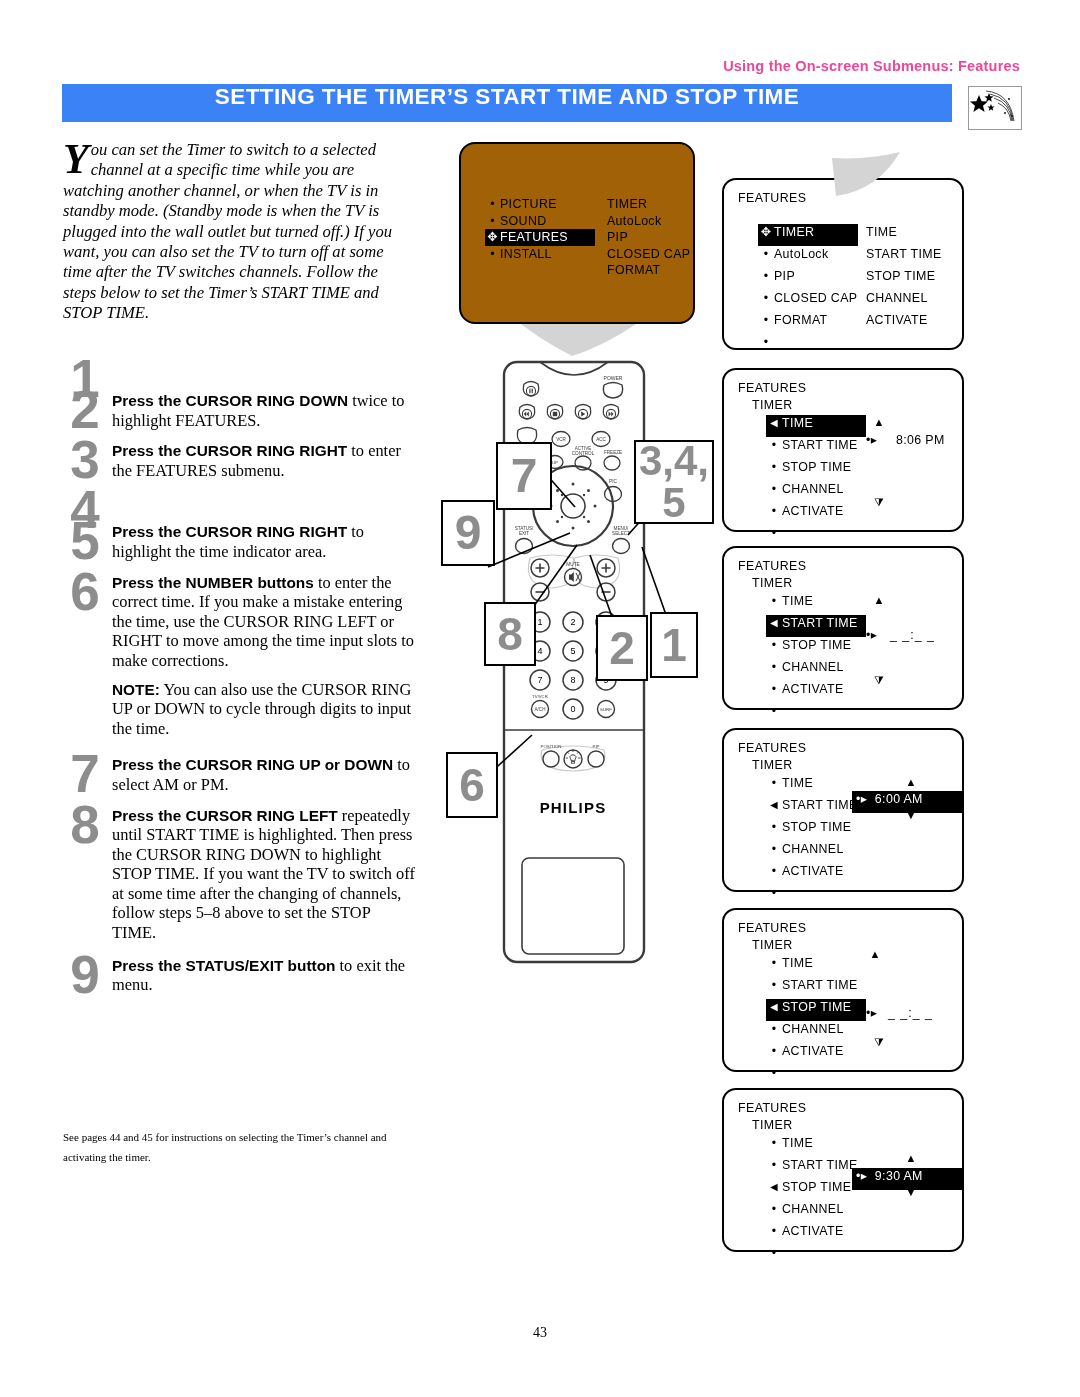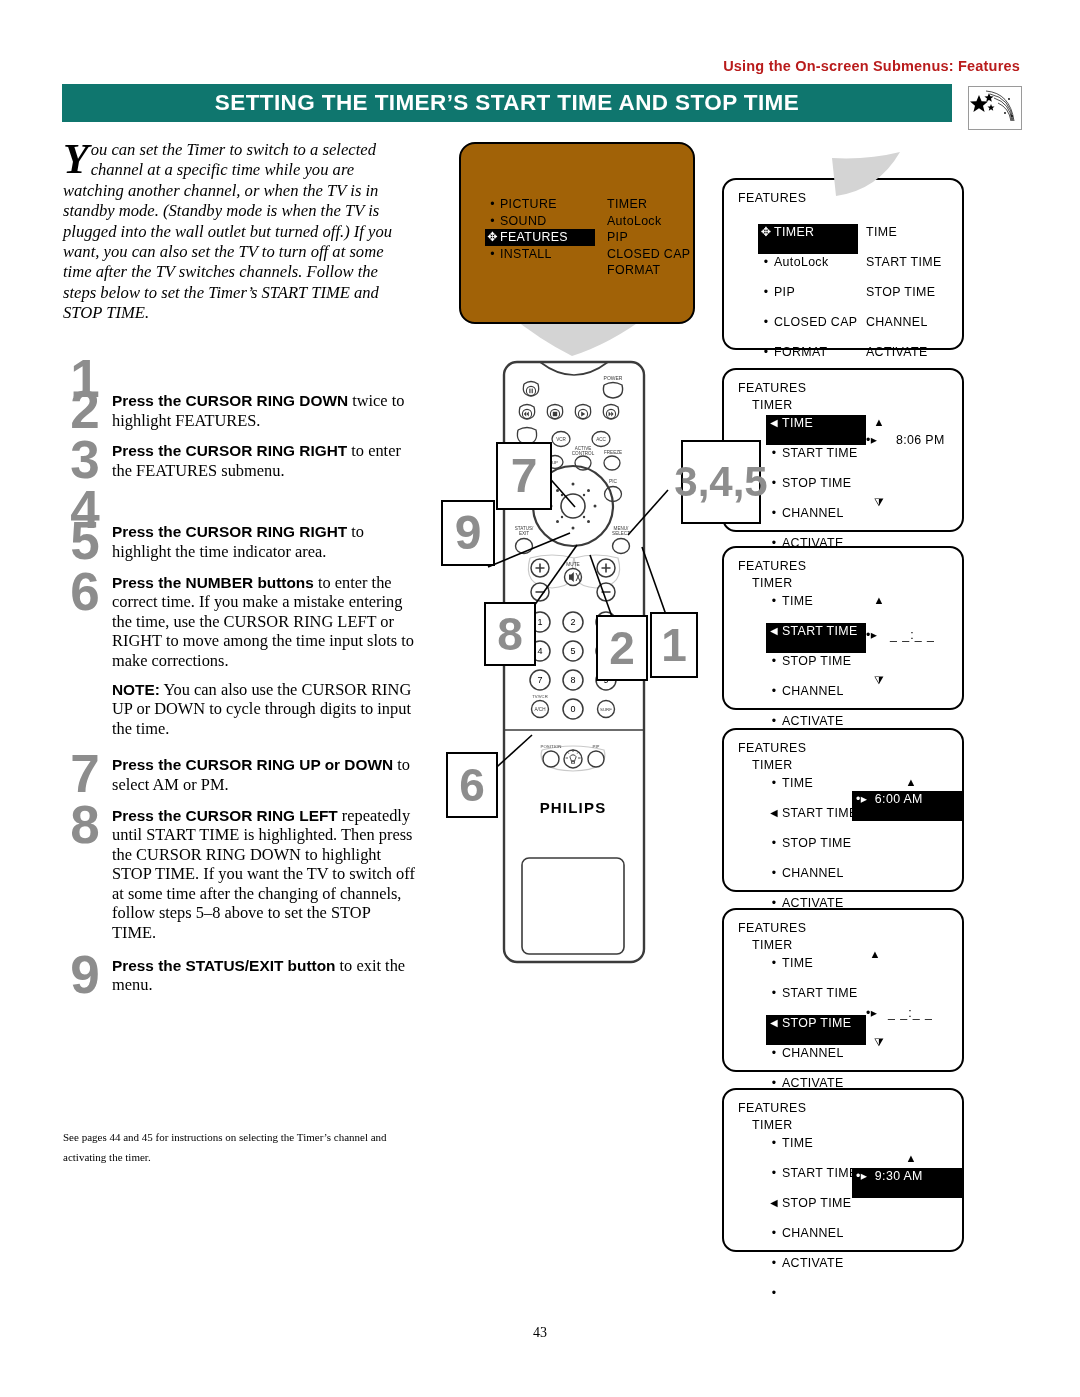--- a/index.html
+++ b/index.html
@@ -7,27 +7,27 @@
     width:1080px;height:1397px;background:#fff;
     font-family:"Liberation Serif",serif;color:#000;
     position:relative;overflow:hidden;
   }
   .page{position:absolute;inset:0;}
 
   
   .runhead{
     position:absolute;left:0;top:58px;width:1020px;text-align:right;
     font-family:"Liberation Sans",sans-serif;font-weight:bold;
-    font-size:14.5px;letter-spacing:.2px;color:#b91c1c;
+    font-size:14.5px;letter-spacing:.2px;color:#ec4899;
   }
 
   
   .banner{
     position:absolute;left:62px;top:84px;width:890px;height:38px;
-    background:#0f766e;color:#fff;display:flex;align-items:center;justify-content:center;
+    background:#3b82f6;color:#fff;display:flex;align-items:flex-start;justify-content:center;
   }
   .banner .ttl{
     font-family:"Liberation Sans",sans-serif;font-weight:bold;
     font-size:22.5px;letter-spacing:.4px;white-space:nowrap;
   }
   .badge{
     position:absolute;left:968px;top:86px;width:52px;height:42px;
     border:1px solid #9a9a9a;background:#fff;
   }
 
@@ -86,21 +86,21 @@
   .panel .p-ttl{
     position:absolute;left:14px;top:11px;
     font-family:"Liberation Sans",sans-serif;font-size:12.4px;letter-spacing:.4px;
   }
   .panel .p-sub{
     position:absolute;left:28px;top:28px;
     font-family:"Liberation Sans",sans-serif;font-size:12.4px;letter-spacing:.4px;
   }
   .plist{position:absolute;}
   .pvals{position:absolute;}
-  .prow{height:30px;line-height:16.5px;white-space:nowrap;font-family:"Liberation Sans",sans-serif;font-size:12.4px;letter-spacing:.35px;}
+  .prow{height:22px;line-height:16.5px;white-space:nowrap;font-family:"Liberation Sans",sans-serif;font-size:12.4px;letter-spacing:.35px;}
   .prow .bul{display:inline-block;width:16px;text-align:center;}
   .hlbox{background:#000;color:#fff;}
   .arrU,.arrD{
     position:absolute;font-family:"Liberation Sans",sans-serif;font-size:11px;
     text-align:center;width:14px;
   }
 
   
   .remote{position:absolute;left:500px;top:358px;width:148px;height:608px;z-index:2;}
   .callout{
@@ -454,21 +454,21 @@
       <path d="M238 135 L198 180"></path>
       <path d="M58 212 L140 178"></path>
       <path d="M92 268 L147 190"></path>
       <path d="M192 290 L160 200"></path>
       <path d="M246 288 L212 192"></path>
       <path d="M58 420 L102 380"></path>
     </g>
   </svg>
 
   <div class="callout" style="left:496px;top:442px;width:52px;height:64px;font-size:48px;">7</div>
-  <div class="callout" style="left:634px;top:440px;width:76px;height:80px;flex-direction:row;font-size:42px;margin-left:47px;">
+  <div class="callout" style="left:634px;top:440px;width:76px;height:80px;flex-direction:column;font-size:42px;">
     <span>3,4,</span>
     <span>5</span>
   </div>
   <div class="callout" style="left:441px;top:500px;width:50px;height:62px;font-size:48px;">9</div>
   <div class="callout" style="left:484px;top:602px;width:48px;height:60px;font-size:46px;">8</div>
   <div class="callout" style="left:596px;top:615px;width:48px;height:62px;font-size:46px;">2</div>
   <div class="callout" style="left:650px;top:612px;width:44px;height:62px;font-size:46px;">1</div>
   <div class="callout" style="left:446px;top:752px;width:48px;height:62px;font-size:46px;">6</div>
 
 </div>

